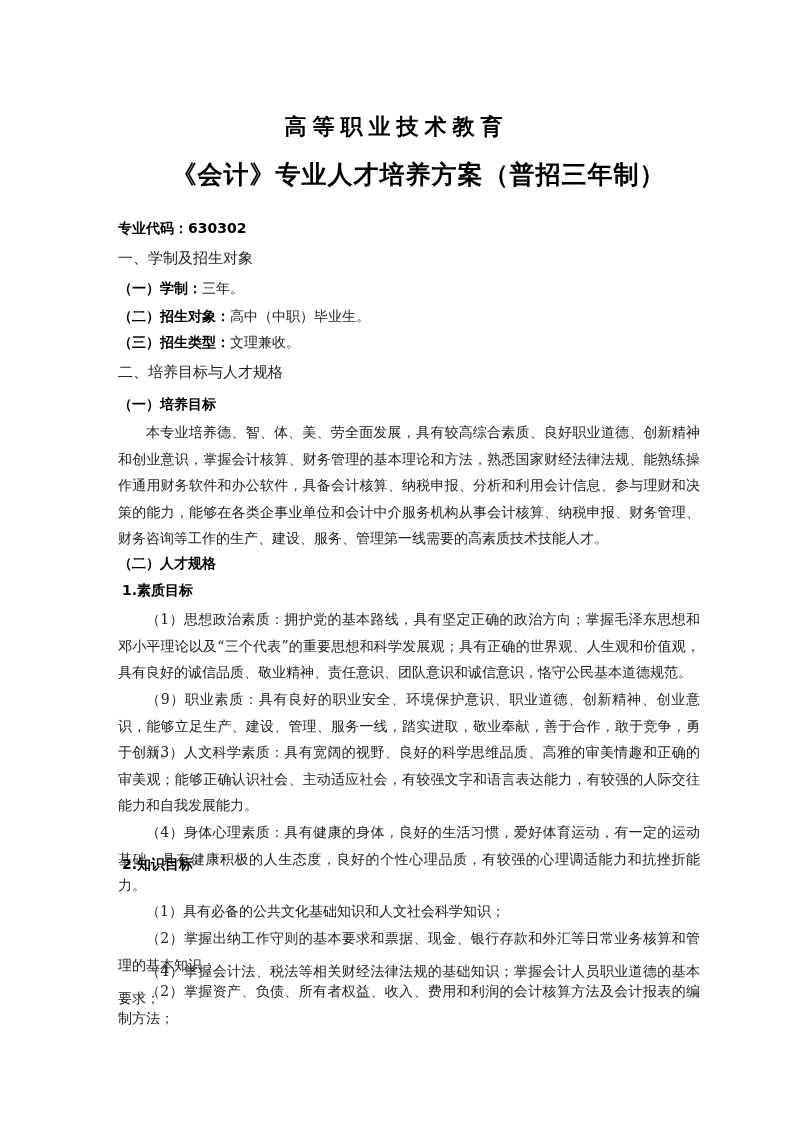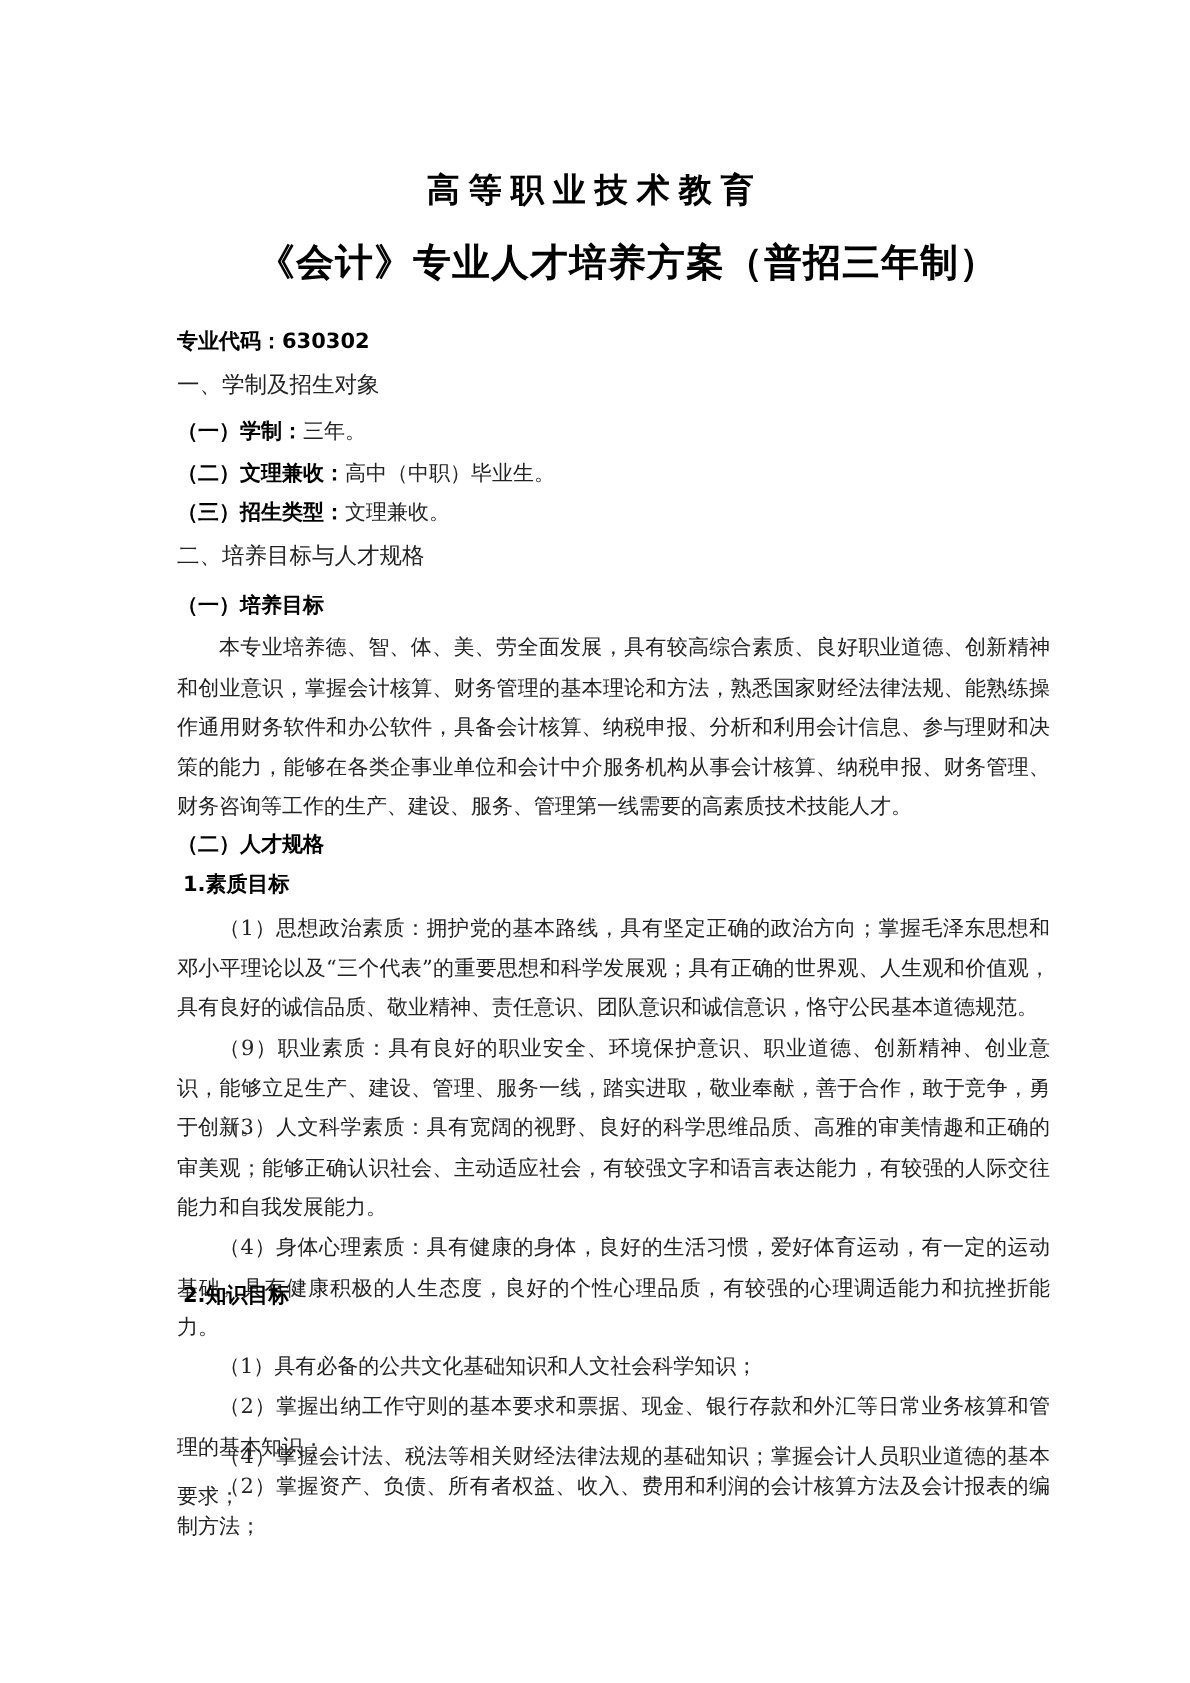--- a/index.html
+++ b/index.html
@@ -9,42 +9,42 @@
     position: absolute; top: 112px; left: 0; width: 793px; text-align: center;
     font-family: "DejaVu Sans", sans-serif; font-weight: bold; font-size: 22px; letter-spacing: 6px; color: #000;
   }
   .title2 {
     position: absolute; top: 158px; left: 0; width: 793px; text-align: center;
     font-family: "DejaVu Serif", serif; font-weight: bold; font-size: 25px; letter-spacing: 1px; color: #000; padding-left: 22px;
   }
   .body { position: absolute; left: 118px; top: 218px; width: 582px; font-family: "DejaVu Serif", serif; font-size: 14px; color: #222; }
   .line { position: absolute; left: 0; white-space: nowrap; line-height: 20px; }
   .bold { font-family: "DejaVu Sans", sans-serif; font-weight: bold; color: #000; }
-  .sec { font-family: Liberation Mono, monospace; font-size: 15px; color: #222; }
+  .sec { font-family: Liberation Sans, sans-serif; font-size: 15px; color: #222; }
   .para { position: absolute; left: 0; width: 582px; line-height: 26.5px; text-align: justify; text-indent: 2em; font-size: 14px; }
 </style>
 </head>
 <body>
 
 <div class="page">
   <div class="title1">高等职业技术教育</div>
   <div class="title2">《会计》专业人才培养方案（普招三年制）</div>
 
   <div class="body">
     <div class="line" style="top:0px;">
       <span class="bold">专业代码：</span><span class="bold">630302</span>
     </div>
 
     <div class="line sec" style="top:30px;">一、学制及招生对象</div>
 
     <div class="line" style="top:60px;">
       <span class="bold">（一）学制：</span><span>三年。</span>
     </div>
     <div class="line" style="top:88px;">
-      <span class="bold">（二）文理兼收：</span><span>高中（中职）毕业生。</span>
+      <span class="bold">（二）招生对象：</span><span>高中（中职）毕业生。</span>
     </div>
     <div class="line" style="top:114px;">
       <span class="bold">（三）招生类型：</span><span>文理兼收。</span>
     </div>
 
     <div class="line sec" style="top:144px;">二、培养目标与人才规格</div>
 
     <div class="line bold" style="top:176px;">（一）培养目标</div>
 
     <div class="para" style="top:201px;">本专业培养德、智、体、美、劳全面发展，具有较高综合素质、良好职业道德、创新精神和创业意识，掌握会计核算、财务管理的基本理论和方法，熟悉国家财经法律法规、能熟练操作通用财务软件和办公软件，具备会计核算、纳税申报、分析和利用会计信息、参与理财和决策的能力，能够在各类企事业单位和会计中介服务机构从事会计核算、纳税申报、财务管理、财务咨询等工作的生产、建设、服务、管理第一线需要的高素质技术技能人才。</div>

